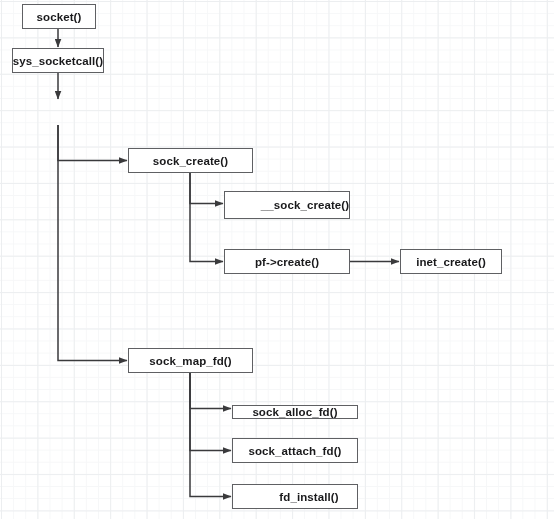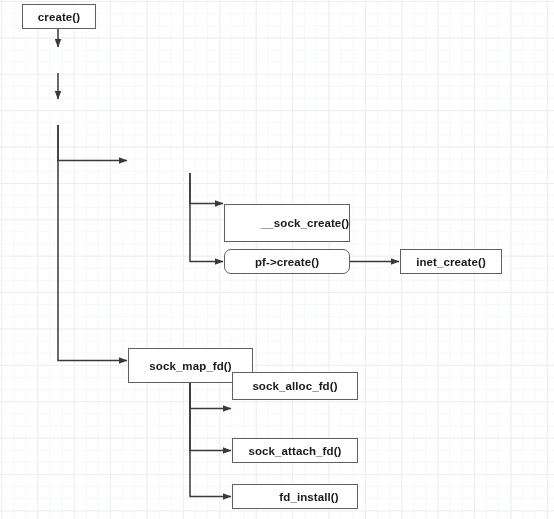--- a/index.html
+++ b/index.html
@@ -63,43 +63,49 @@
       <path d="M190,173 L190,203.5 L223,203.5"></path>
       <path d="M190,173 L190,261.5 L223,261.5"></path>
       <path d="M350,261.5 L399,261.5"></path>
       <path d="M190,373 L190,408.5 L231,408.5"></path>
       <path d="M190,373 L190,450.5 L231,450.5"></path>
       <path d="M190,373 L190,496.5 L231,496.5"></path>
     </g>
   </svg>
 
   <div class="node" style="left:22px; top:4px; width:74px; height:25px;">
-    <span>create()</span>
+    <span>socket()</span>
+  </div>
+
+  <div class="node" style="left:12px; top:48px; width:92px; height:25px;">
+    <span>sys_socketcall()</span>
   </div>
 
 
+  <div class="node" style="left:128px; top:148px; width:125px; height:25px;">
+    <span>sock_create()</span>
+  </div>
 
-
-  <div class="node" style="left:224px; top:204px; width:126px; height:38px;padding-left:36px;">
+  <div class="node" style="left:224px; top:191px; width:126px; height:28px;padding-left:36px;">
     <span>__sock_create()</span>
   </div>
 
-  <div class="node" style="left:224px; top:249px; width:126px; height:25px;border-radius:7px;">
+  <div class="node" style="left:224px; top:249px; width:126px; height:25px;">
     <span>pf-&gt;create()</span>
   </div>
 
   <div class="node" style="left:400px; top:249px; width:102px; height:25px;">
     <span>inet_create()</span>
   </div>
 
-  <div class="node" style="left:128px; top:348px; width:125px; height:35px;">
+  <div class="node" style="left:128px; top:348px; width:125px; height:25px;">
     <span>sock_map_fd()</span>
   </div>
 
-  <div class="node" style="left:232px; top:372px; width:126px; height:28px;text-align:right;">
+  <div class="node" style="left:232px; top:405px; width:126px; height:14px;text-align:right;">
     <span>sock_alloc_fd()</span>
   </div>
 
   <div class="node" style="left:232px; top:438px; width:126px; height:25px;">
     <span>sock_attach_fd()</span>
   </div>
 
   <div class="node" style="left:232px; top:484px; width:126px; height:25px;padding-left:28px;">
     <span>fd_install()</span>
   </div>

